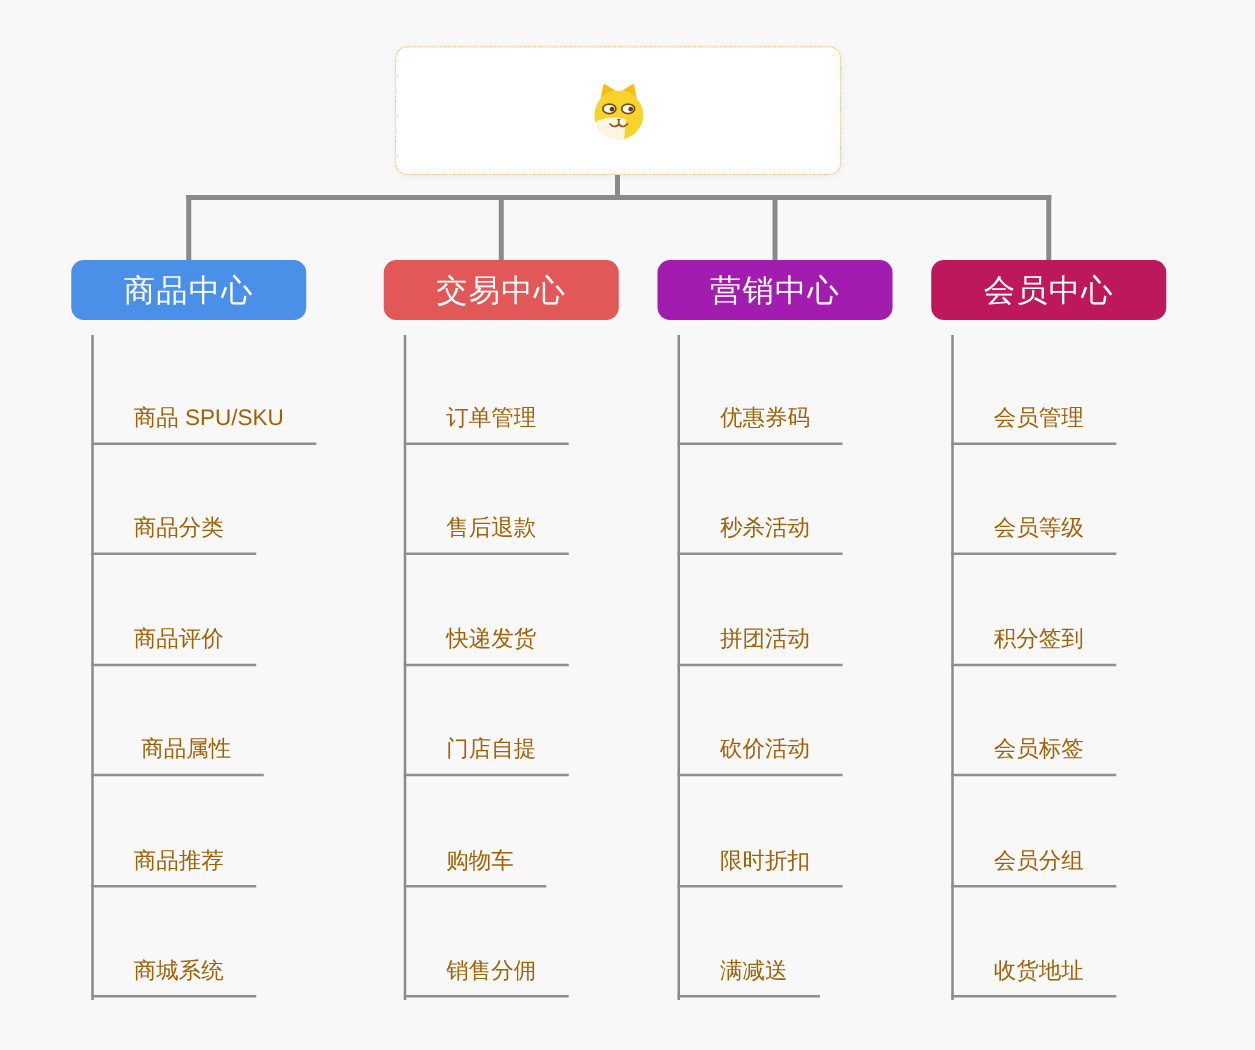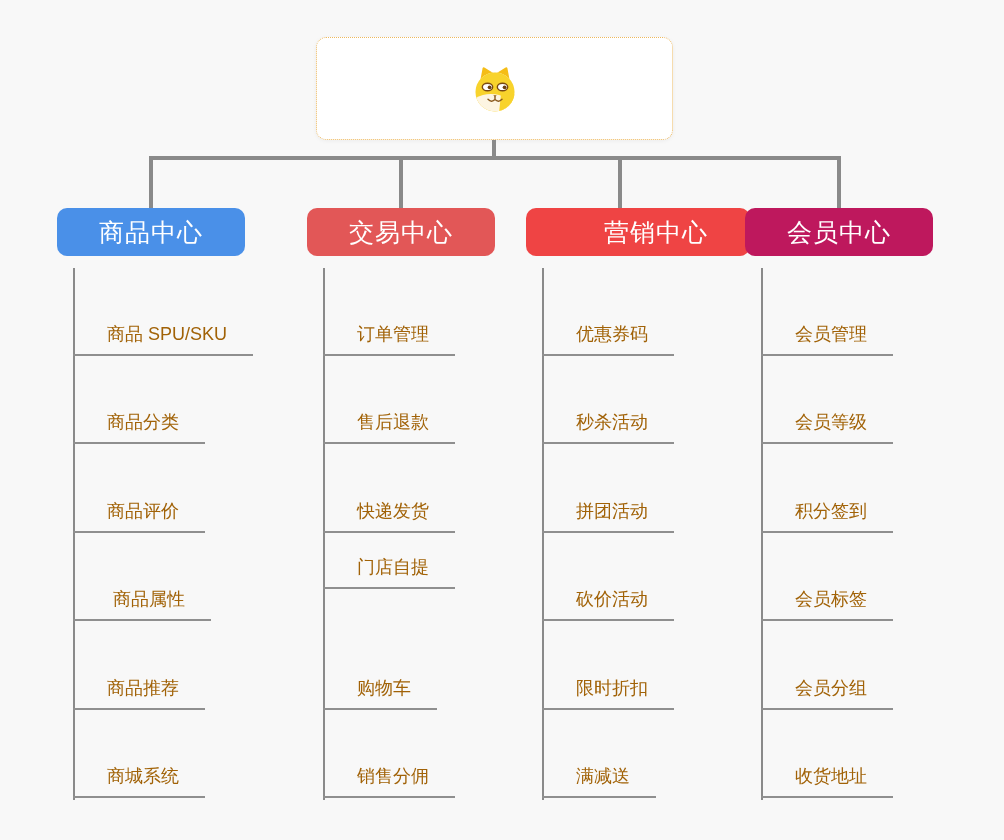--- a/index.html
+++ b/index.html
@@ -70,25 +70,25 @@
       <div class="leaf" style="left: 73px; top: 498px;">商品评价</div>
       <div class="leaf" style="left: 73px; top: 586px; padding-left: 40px;">商品属性</div>
       <div class="leaf" style="left: 73px; top: 675px;">商品推荐</div>
       <div class="leaf" style="left: 73px; top: 763px;">商城系统</div>
       <div class="line" style="left: 399px; top: 156px; width: 4px; height: 52px; background: rgb(138, 138, 138);"></div>
       <div class="branch" style="left: 307px; top: 208px; background: rgb(226, 87, 87);">交易中心</div>
       <div class="line" style="left: 323px; top: 268px; width: 2px; height: 532px; background: rgb(138, 138, 138);"></div>
       <div class="leaf" style="left: 323px; top: 321px;">订单管理</div>
       <div class="leaf" style="left: 323px; top: 409px;">售后退款</div>
       <div class="leaf" style="left: 323px; top: 498px;">快递发货</div>
-      <div class="leaf" style="left: 323px; top: 554px;">门店自提</div>
+      <div class="leaf" style="left: 323px; top: 586px;">门店自提</div>
       <div class="leaf" style="left: 323px; top: 675px;">购物车</div>
       <div class="leaf" style="left: 323px; top: 763px;">销售分佣</div>
       <div class="line" style="left: 618px; top: 156px; width: 4px; height: 52px; background: rgb(138, 138, 138);"></div>
-      <div class="branch" style="left: 526px; top: 208px; background: #ef4444; padding-left: 36px;">营销中心</div>
+      <div class="branch" style="left: 526px; top: 208px; background: #a21caf;">营销中心</div>
       <div class="line" style="left: 542px; top: 268px; width: 2px; height: 532px; background: rgb(138, 138, 138);"></div>
       <div class="leaf" style="left: 542px; top: 321px;">优惠券码</div>
       <div class="leaf" style="left: 542px; top: 409px;">秒杀活动</div>
       <div class="leaf" style="left: 542px; top: 498px;">拼团活动</div>
       <div class="leaf" style="left: 542px; top: 586px;">砍价活动</div>
       <div class="leaf" style="left: 542px; top: 675px;">限时折扣</div>
       <div class="leaf" style="left: 542px; top: 763px;">满减送</div>
       <div class="line" style="left: 837px; top: 156px; width: 4px; height: 52px; background: rgb(138, 138, 138);"></div>
       <div class="branch" style="left: 745px; top: 208px; background: #be185d;">会员中心</div>
       <div class="line" style="left: 761px; top: 268px; width: 2px; height: 532px; background: rgb(138, 138, 138);"></div>

